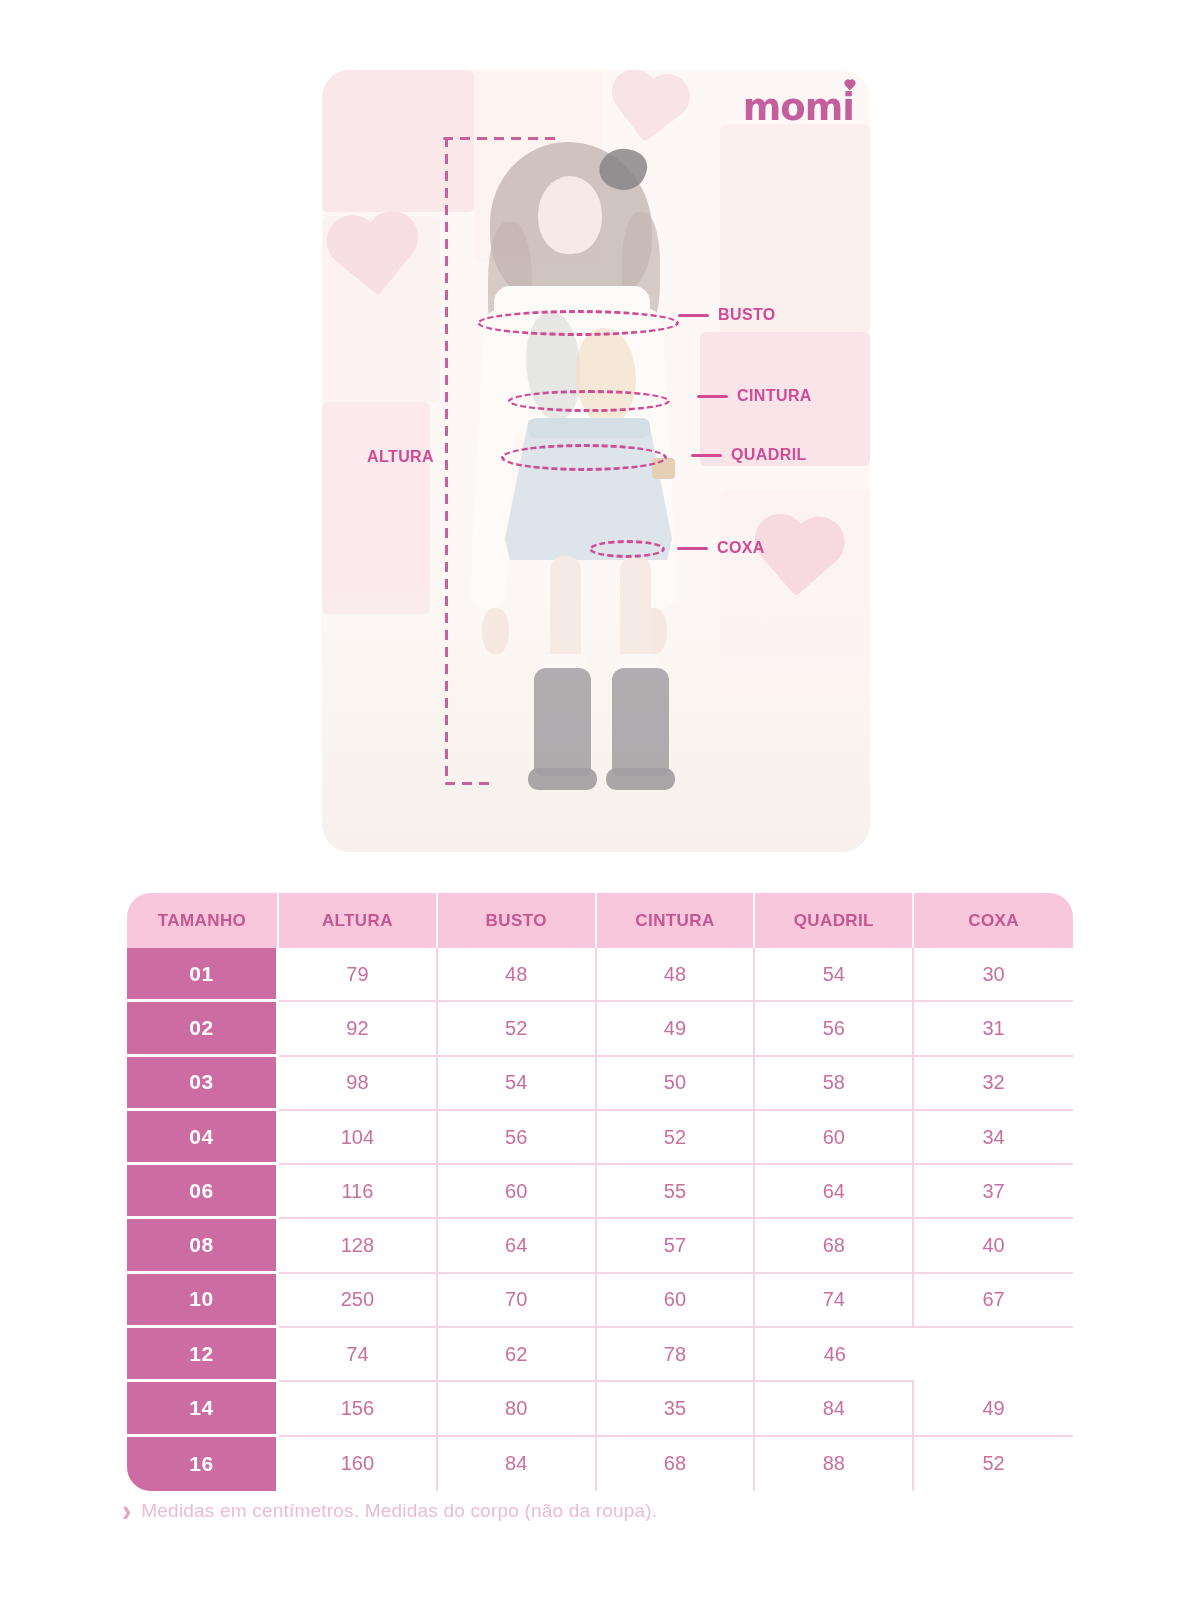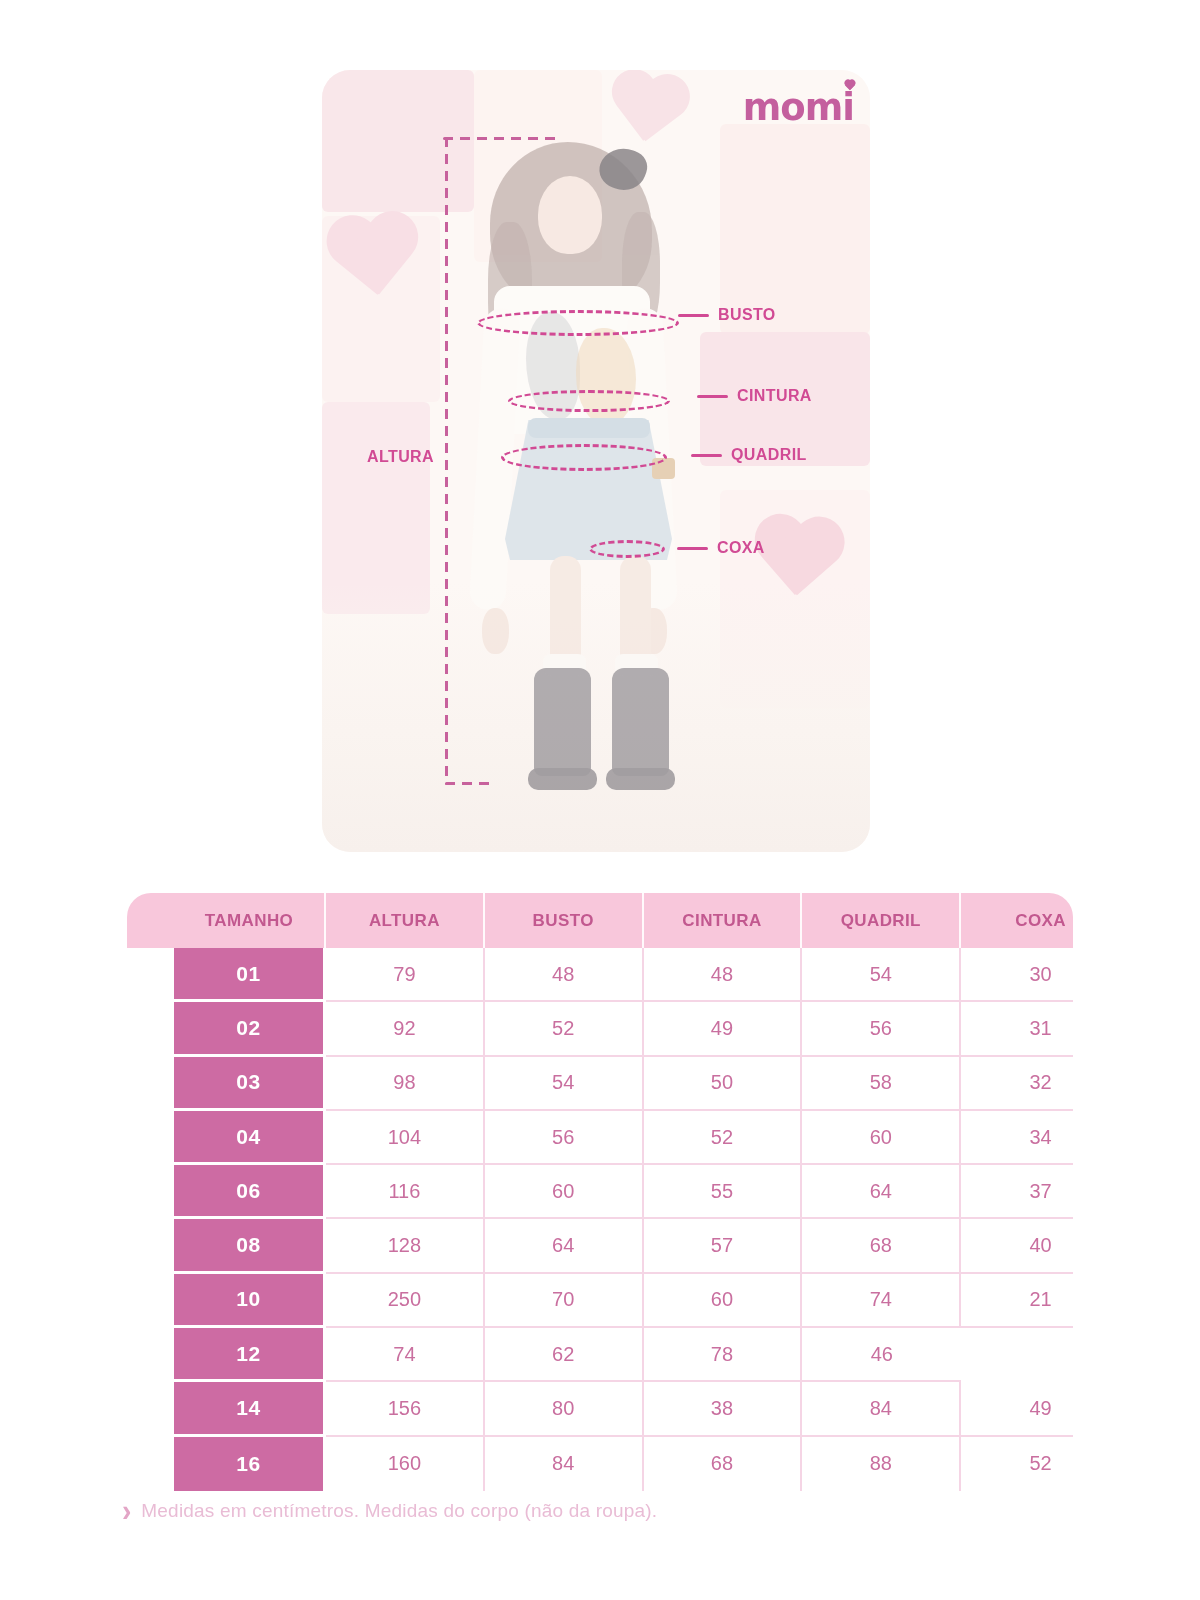--- a/index.html
+++ b/index.html
@@ -36,21 +36,21 @@
     background:repeating-linear-gradient(180deg,var(--dash-pink,#c75f9b) 0 10px,transparent 10px 17px);}
   .ellipse{position:absolute;border:3px dashed var(--label-pink,#d14a94);border-radius:50%;}
   .measure{position:absolute;display:flex;align-items:center;gap:9px;}
   .measure-line{width:31px;height:3px;background:var(--label-pink,#d14a94);border-radius:2px;}
   .measure-label{color:var(--label-pink,#d14a94);font-weight:bold;font-size:16px;letter-spacing:.4px;}
   .altura-label{position:absolute;left:32px;top:378px;width:80px;text-align:right;
     color:var(--label-pink,#d14a94);font-weight:bold;font-size:16px;letter-spacing:.4px;}
 
   
   .size-table{position:absolute;left:127px;top:893px;width:946px;border-radius:24px;overflow:hidden;}
-  .trow{display:flex;height:54.3px;padding-left:47px;}
+  .trow{display:flex;height:54.3px;}
   .thead{height:55px;background:var(--header-bg,#f8c9dd);}
   .cell{display:flex;align-items:center;justify-content:center;box-sizing:border-box;}
   .hcell{flex:0 0 158.8px;color:var(--header-text,#c25d92);font-weight:bold;font-size:17px;
     letter-spacing:.4px;border-right:2px solid rgba(255,255,255,.9);}
   .hcell.first{flex:0 0 152px;}
   .hcell.last{border-right:none;}
   .scell{flex:0 0 152px;background:var(--size-col-bg,#cd6ba3);color:var(--size-col-text,#ffffff);
     font-weight:bold;font-size:21px;letter-spacing:.5px;
     border-bottom:3px solid #ffffff;border-right:3px solid #ffffff;}
   .dcell{flex:0 0 158.8px;background:#ffffff;color:var(--cell-text,#c96f9f);font-size:20px;
@@ -203,34 +203,34 @@
       <div class="cell dcell">57</div>
       <div class="cell dcell">68</div>
       <div class="cell dcell last">40</div>
     </div>
     <div class="trow">
       <div class="cell scell">10</div>
       <div class="cell dcell">250</div>
       <div class="cell dcell">70</div>
       <div class="cell dcell">60</div>
       <div class="cell dcell">74</div>
-      <div class="cell dcell last">21</div>
+      <div class="cell dcell last">67</div>
     </div>
     <div class="trow">
       <div class="cell scell">12</div>
       <div class="cell dcell">74</div>
       <div class="cell dcell">62</div>
       <div class="cell dcell">78</div>
       <div class="cell dcell last">46</div>
     </div>
     <div class="trow">
       <div class="cell scell">14</div>
       <div class="cell dcell">156</div>
       <div class="cell dcell">80</div>
-      <div class="cell dcell">38</div>
+      <div class="cell dcell">35</div>
       <div class="cell dcell">84</div>
       <div class="cell dcell last">49</div>
     </div>
     <div class="trow lastrow">
       <div class="cell scell">16</div>
       <div class="cell dcell">160</div>
       <div class="cell dcell">84</div>
       <div class="cell dcell">68</div>
       <div class="cell dcell">88</div>
       <div class="cell dcell last">52</div>

